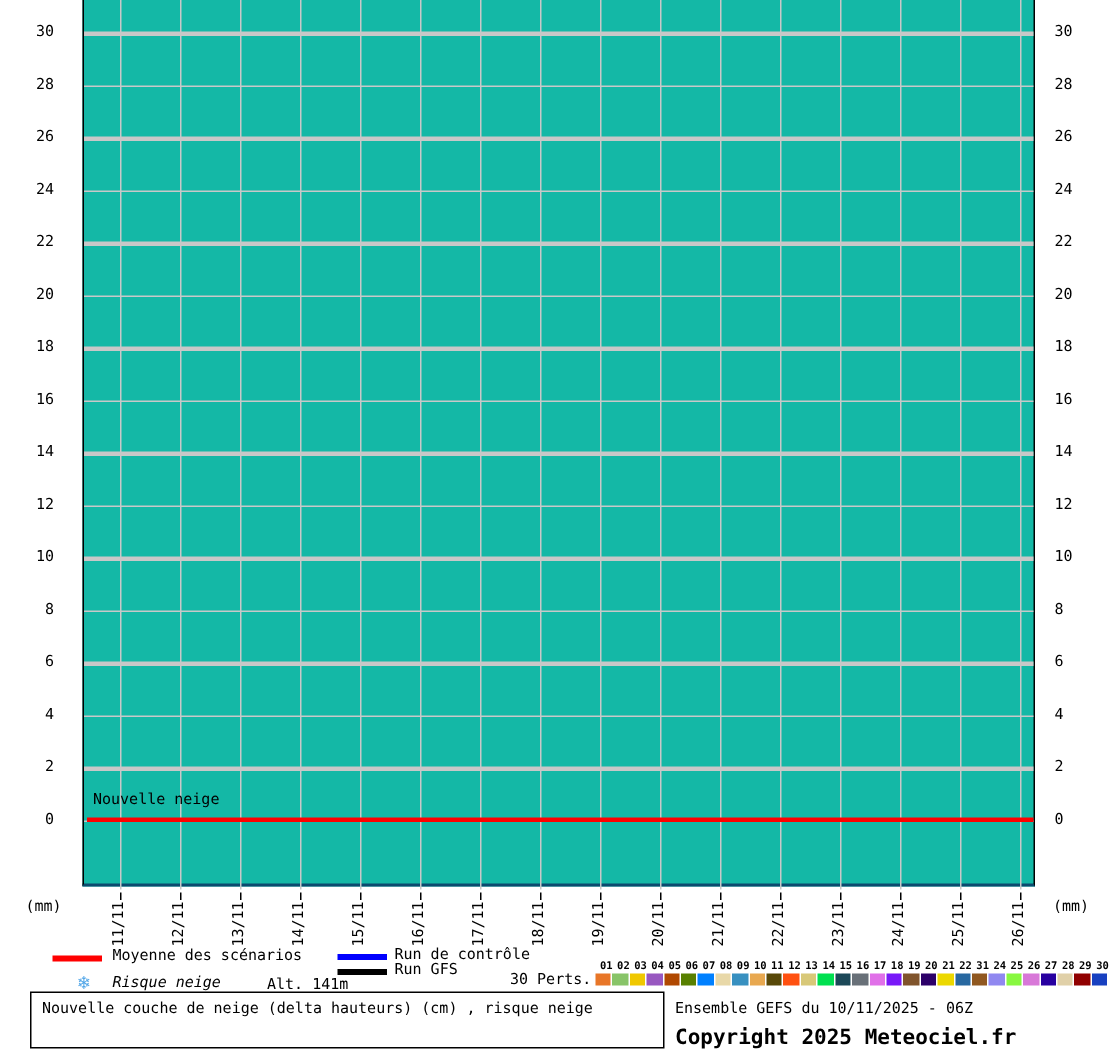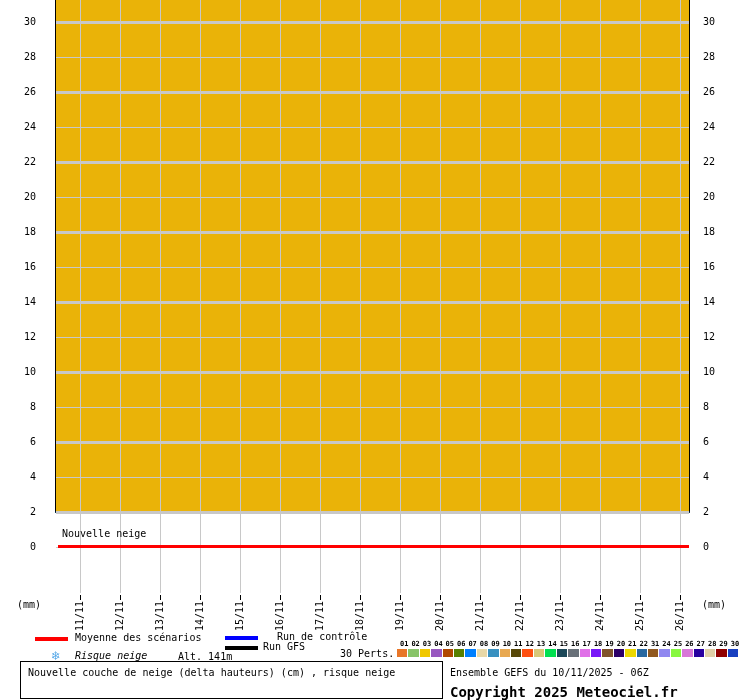--- a/index.html
+++ b/index.html
@@ -1,22 +1,22 @@
 <!DOCTYPE html>
 <html><head>
 <meta charset="utf-8">
 <style>
   * { margin:0; padding:0; box-sizing:border-box; }
   html,body { width:740px; height:700px; background:#ffffff; overflow:hidden; }
   body { position:relative; font-family:"DejaVu Sans Mono", monospace; color:#000; }
 
   #plot {
-    position:absolute; left:55px; top:0; width:635px; height:513px;
+    position:absolute; left:55px; top:0; width:635px; height:591px;
     border-left:1px solid #000; border-right:1px solid #000; border-bottom:2px solid #0c4a6e;
-    background:#eab308;
+    background:#14b8a6;
   }
   .hgrid { position:absolute; left:0; width:633px; background:#c8c8c8; }
   .hgrid.thin  { height:1px; }
   .hgrid.thick { height:3px; }
   .vgrid { position:absolute; top:0; width:1px; height:593px; background:#c8c8c8; }
 
   .ylab { position:absolute; font-size:10px; line-height:13px; }
   .ylab.left  { left:0; width:36px; text-align:right; }
   .ylab.right { left:703px; width:40px; text-align:left; }
 
@@ -29,21 +29,21 @@
   #unit-right { left:702px; top:599px; }
 
   #mean-line { position:absolute; left:2px; top:545px; width:631px; height:3px; background:#ff0000; }
   #annotation { position:absolute; left:6px; top:528px; font-size:10px; white-space:nowrap; }
 
   .legend-dash { position:absolute; width:33px; height:4px; }
   .legend-text { position:absolute; font-size:10px; white-space:nowrap; }
   #dash-mean    { left:35px;  top:637px; }
   #lbl-mean     { left:75px;  top:632px; }
   #dash-control { left:225px; top:636px; }
-  #lbl-control  { left:277px; top:631px; }
+  #lbl-control  { left:263px; top:631px; }
   #dash-gfs     { left:225px; top:646px; }
   #lbl-gfs      { left:263px; top:641px; }
   #lbl-perts    { left:340px; top:648px; }
   #snowflake    { left:52px;  top:648px; font-size:13px; color:#55a8e8; }
   #lbl-risk     { left:75px;  top:650px;font-style:italic; }
   #lbl-alt      { left:178px; top:651px; }
 
   #members { position:absolute; left:397px; top:640px; width:342px; display:flex; }
   .member { flex:1 1 0; min-width:0; }
   .member .num { font-size:7px; font-weight:bold; line-height:8px; height:8px;

